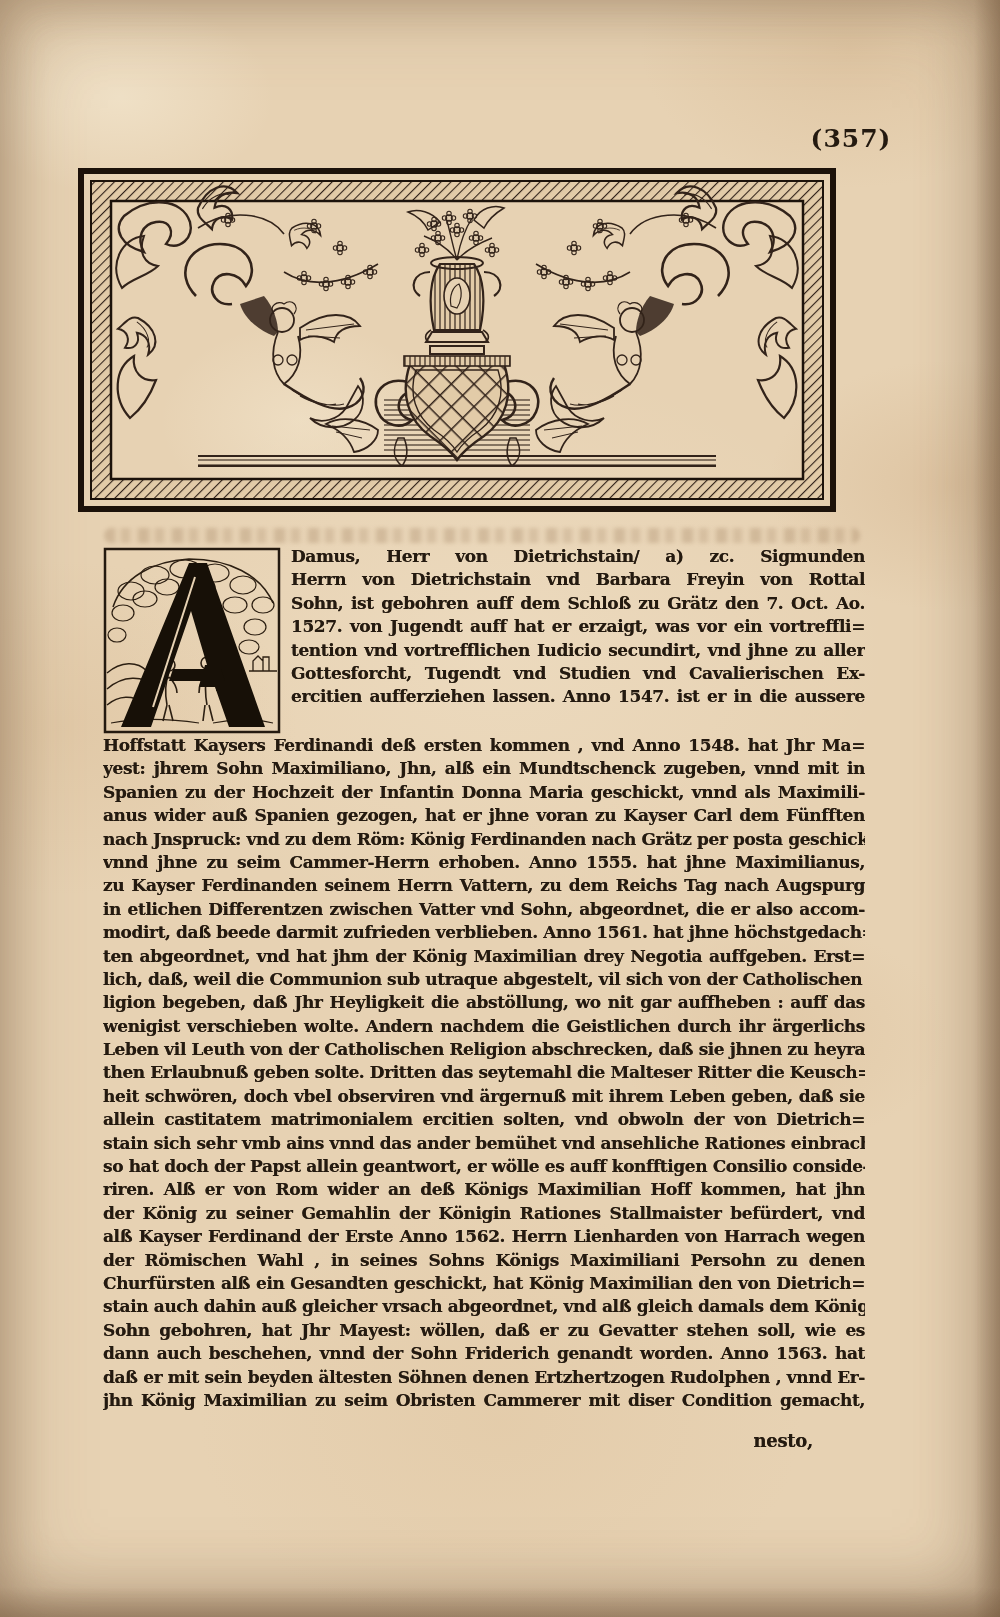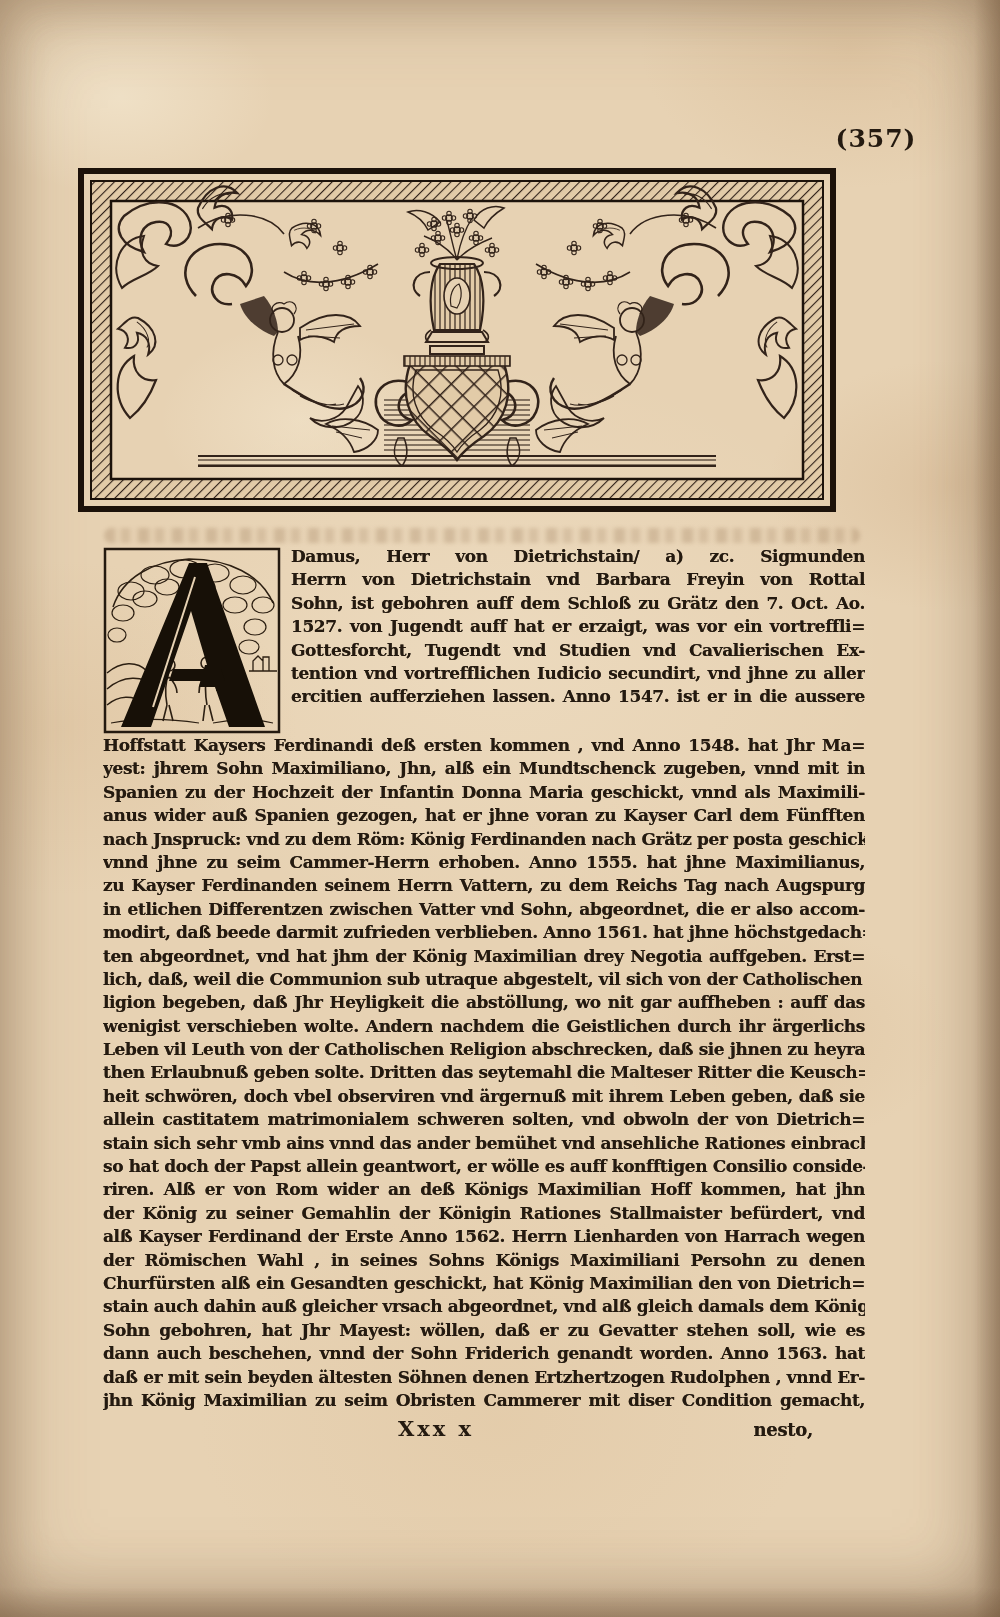--- a/index.html
+++ b/index.html
@@ -24,21 +24,21 @@
   .vignette{
     position:absolute;inset:0;pointer-events:none;
     box-shadow:inset 0 0 90px rgba(110,80,50,.35), inset -18px -24px 60px rgba(100,70,45,.28), inset 10px 6px 40px rgba(120,90,60,.18);
   }
   .edge-right{position:absolute;top:0;right:0;width:26px;height:100%;pointer-events:none;
     background:linear-gradient(to left, rgba(98,70,44,.35), rgba(98,70,44,0));}
   .edge-bottom{position:absolute;bottom:0;left:0;width:100%;height:30px;pointer-events:none;
     background:linear-gradient(to top, rgba(98,70,44,.30), rgba(98,70,44,0));}
 
   .page-number{
-    position:absolute;top:124px;left:816px;width:120px;text-align:center;
+    position:absolute;top:124px;left:791px;width:120px;text-align:center;
     font-size:25px;font-weight:bold;color:#241a10;letter-spacing:1px;
   }
 
   .headpiece{position:absolute;left:78px;top:168px;width:758px;height:344px;}
 
   
   .ghost-line{
     position:absolute;left:104px;top:528px;width:756px;height:15px;border-radius:7px;
     background:repeating-linear-gradient(90deg, rgba(140,104,70,.38) 0 11px, rgba(140,104,70,.05) 11px 17px, rgba(140,104,70,.30) 17px 26px, rgba(140,104,70,.04) 26px 34px);
     filter:blur(2.2px);opacity:.65;pointer-events:none;
@@ -56,21 +56,21 @@
   }
   .opening .line{text-align-last:justify;margin-left:33px;}
   .dropcap-box{
     float:left;width:178px;height:187px;margin:2px 10px 0 0;
   }
   .opening{overflow:hidden;}
   .clear{clear:both;height:0;}
 
   .signature-row{position:relative;height:30px;margin-top:4px;font-weight:bold;color:#241a10;}
   .signature-mark{position:absolute;left:0;width:100%;text-align:center;font-size:21px;letter-spacing:3px;transform:translateX(-48px);}
-  .catchword{position:absolute;right:52px;top:3px;font-size:18px;letter-spacing:-0.3px;text-shadow:0 0 .6px rgba(40,28,16,.75);}
+  .catchword{position:absolute;right:52px;top:14px;font-size:18px;letter-spacing:-0.3px;text-shadow:0 0 .6px rgba(40,28,16,.75);}
 </style>
 </head>
 <body>
 
 <div class="paper-texture"></div>
 
 <div class="page-number">(357)</div>
 
 <div class="headpiece">
 <svg width="758" height="344" viewBox="0 0 758 344" xmlns="http://www.w3.org/2000/svg">
@@ -233,22 +233,22 @@
         <path d="M86,16 L104,16 L162,180 L126,180 L112,140 L96,140 L102,118 L104,118 L88,64 L48,180 L18,180 Z" fill="#171007"></path>
         <path d="M92,30 L50,160" stroke="#e7d2b3" stroke-width="2" fill="none"></path>
         <path d="M70,122 L118,122 L122,134 L66,134 Z" fill="#171007"></path>
       </svg>
     </div>
     <div id="opening-lines">
         <div class="line">Damus, Herr von Dietrichstain/ a) zc.  Sigmunden</div>
         <div class="line">Herrn von Dietrichstain vnd Barbara Freyin von Rottal</div>
         <div class="line">Sohn, ist gebohren auff dem Schloß zu Grätz den 7. Oct. Ao.</div>
         <div class="line">1527. von Jugendt auff hat er erzaigt, was vor ein vortreffli=</div>
+        <div class="line">tention vnd vortrefflichen Iudicio secundirt, vnd jhne zu aller</div>
         <div class="line">Gottesforcht, Tugendt vnd Studien vnd Cavalierischen Ex-</div>
-        <div class="line">tention vnd vortrefflichen Iudicio secundirt, vnd jhne zu aller</div>
         <div class="line">ercitien aufferziehen lassen.   Anno 1547. ist er in die aussere</div>
       </div>
     <div class="clear"></div>
   </div>
 
   <div id="body-lines">
       <div class="line">Hoffstatt Kaysers Ferdinandi deß ersten kommen , vnd Anno 1548. hat Jhr Ma=</div>
       <div class="line">yest: jhrem Sohn Maximiliano, Jhn, alß ein Mundtschenck zugeben, vnnd mit in</div>
       <div class="line">Spanien zu der Hochzeit der Infantin Donna Maria geschickt,  vnnd als Maximili-</div>
       <div class="line">anus wider auß Spanien gezogen, hat er jhne voran zu Kayser Carl dem Fünfften</div>
@@ -257,36 +257,35 @@
       <div class="line">zu Kayser Ferdinanden seinem Herrn Vattern,  zu dem Reichs Tag nach Augspurg</div>
       <div class="line">in etlichen Differentzen zwischen Vatter vnd Sohn, abgeordnet,  die er also accom-</div>
       <div class="line">modirt, daß beede darmit zufrieden verblieben.   Anno 1561. hat jhne höchstgedach=</div>
       <div class="line">ten abgeordnet,  vnd hat jhm der König Maximilian drey Negotia auffgeben. Erst=</div>
       <div class="line">lich, daß, weil die Communion sub utraque abgestelt, vil sich von der Catholischen Re=</div>
       <div class="line">ligion begeben,  daß Jhr Heyligkeit die abstöllung,  wo nit gar auffheben :  auff das</div>
       <div class="line">wenigist verschieben wolte.   Andern nachdem die Geistlichen durch ihr ärgerlichs</div>
       <div class="line">Leben vil Leuth von der Catholischen Religion abschrecken, daß sie jhnen zu heyra=</div>
       <div class="line">then Erlaubnuß geben solte.   Dritten das seytemahl die Malteser Ritter die Keusch=</div>
       <div class="line">heit schwören,  doch vbel observiren vnd ärgernuß mit ihrem Leben geben,  daß sie</div>
-      <div class="line">allein castitatem matrimonialem schweren solten,  vnd obwoln der von Dietrich=</div>
+      <div class="line">allein castitatem matrimonialem ercitien solten,  vnd obwoln der von Dietrich=</div>
       <div class="line">stain sich sehr vmb ains vnnd das ander bemühet vnd ansehliche Rationes einbracht,</div>
       <div class="line">so hat doch der Papst allein geantwort,  er wölle es auff konfftigen Consilio conside-</div>
       <div class="line">riren.   Alß er von Rom wider an deß Königs Maximilian Hoff kommen,  hat jhn</div>
       <div class="line">der König zu seiner Gemahlin der Königin Rationes Stallmaister befürdert,  vnd</div>
       <div class="line">alß Kayser Ferdinand der Erste Anno 1562. Herrn Lienharden von Harrach wegen</div>
       <div class="line">der Römischen Wahl ,  in seines Sohns Königs Maximiliani Persohn zu denen</div>
       <div class="line">Churfürsten alß ein Gesandten geschickt, hat König Maximilian den von Dietrich=</div>
       <div class="line">stain auch dahin auß gleicher vrsach abgeordnet, vnd alß gleich damals dem König ein</div>
       <div class="line">Sohn gebohren,  hat Jhr Mayest: wöllen, daß er zu Gevatter stehen soll,  wie es</div>
       <div class="line">dann auch beschehen,  vnnd der Sohn Friderich genandt worden.   Anno 1563. hat</div>
       <div class="line">daß er mit sein beyden ältesten Söhnen denen Ertzhertzogen Rudolphen , vnnd Er-</div>
       <div class="line">jhn König Maximilian zu seim Obristen Cammerer mit diser Condition gemacht,</div>
     </div>
 
   <div class="signature-row">
-    <span class="signature-mark">Xxx x</span>
     <span class="catchword">nesto,</span>
   </div>
 </div>
 
 <div class="vignette"></div>
 <div class="edge-right"></div>
 <div class="edge-bottom"></div>
 
 </body></html>

